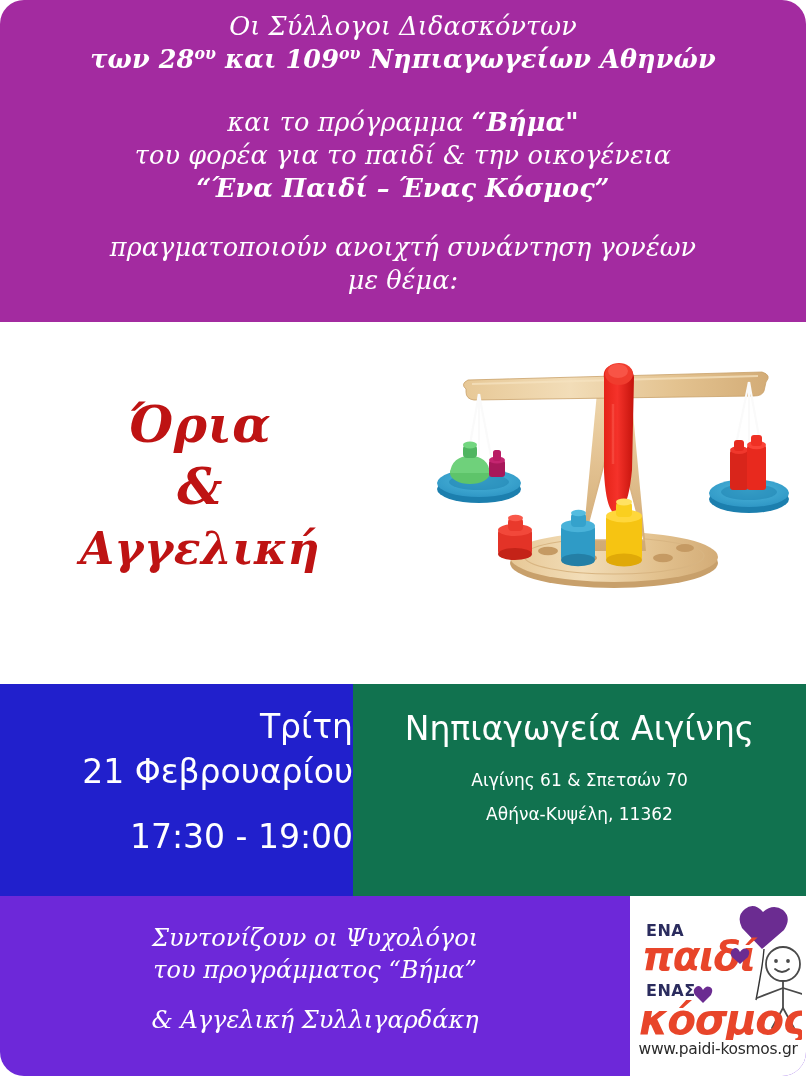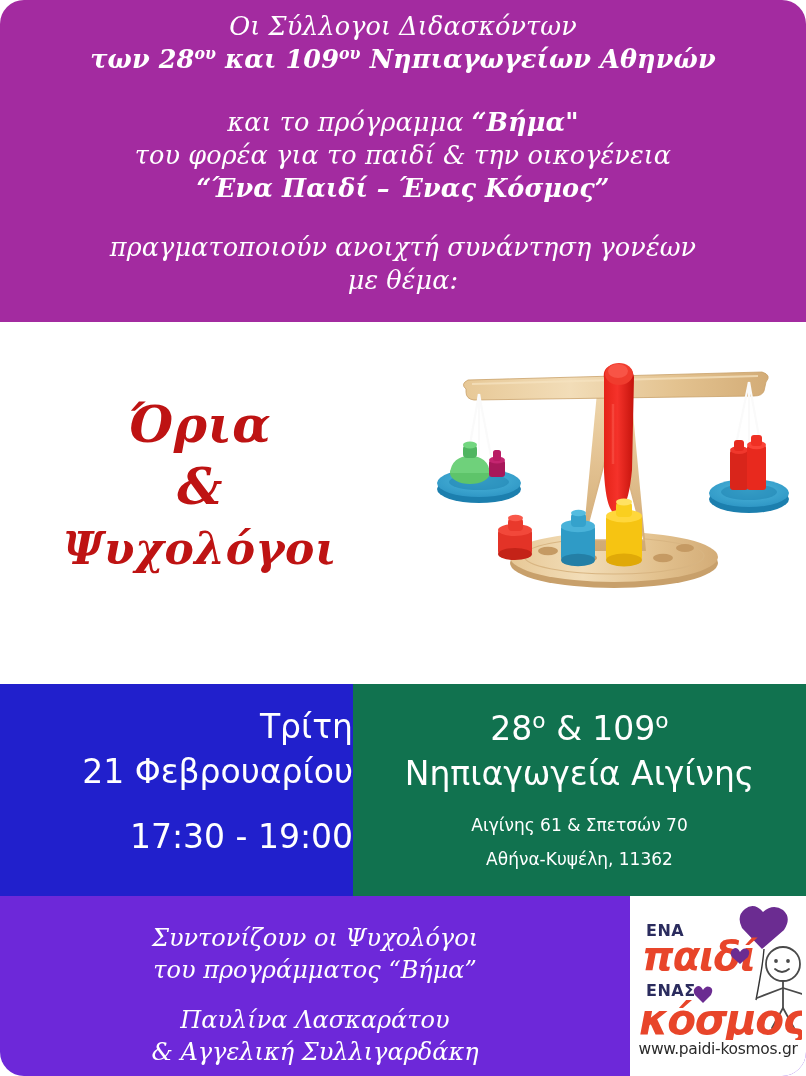--- a/index.html
+++ b/index.html
@@ -203,21 +203,21 @@
 
     <div class="hdr-line">πραγματοποιούν ανοιχτή συνάντηση γονέων</div>
     <div class="hdr-line">με θέμα:</div>
   </div>
 
   <div id="middle">
 
     <div id="topic-title">
       <div>Όρια</div>
       <div>&amp;</div>
-      <div class="ln2">Ψυχολόγοι</div>
+      <div class="ln2">Αγγελική</div>
     </div>
 
     <svg id="toy" viewBox="0 0 364 254">
       <defs>
         <linearGradient id="woodV" x1="0" y1="0" x2="0" y2="1">
           <stop offset="0" stop-color="#F0D9B0"></stop>
           <stop offset="0.45" stop-color="#E4C393"></stop>
           <stop offset="1" stop-color="#CFA973"></stop>
         </linearGradient>
         <linearGradient id="woodH" x1="0" y1="0" x2="1" y2="0">
@@ -315,34 +315,32 @@
   <div id="band">
 
     <div id="date-box">
       <div class="band-lg">Τρίτη</div>
       <div class="band-lg">21 Φεβρουαρίου</div>
       <div class="band-spacer"></div>
       <div class="band-lg">17:30 - 19:00</div>
     </div>
 
     <div id="venue-box">
-      <div class="band-lg"><span>28</span><sup class="deg">ο</sup><span> &amp; 109</span><sup class="deg">ο</sup></div>
       <div class="band-lg">Νηπιαγωγεία Αιγίνης</div>
       <div class="band-spacer-sm"></div>
       <div class="band-md">Αιγίνης 61 &amp; Σπετσών 70</div>
       <div class="band-md">Αθήνα-Κυψέλη, 11362</div>
     </div>
   </div>
 
   <div id="footer">
     <div id="footer-text">
       <div class="foot-line">Συντονίζουν οι Ψυχολόγοι</div>
       <div class="foot-line">του προγράμματος “Βήμα”</div>
       <div class="foot-gap"></div>
-      <div class="foot-line">Παυλίνα Λασκαράτου</div>
       <div class="foot-line">&amp; Αγγελική Συλλιγαρδάκη</div>
     </div>
   </div>
 
   <div id="logo-panel">
 
     <svg id="logo-mark" viewBox="0 0 166 140">
 
       <g>
         <path d="M127 12 Q118 2 109 9 Q100 16 106 28 L126 49 L148 30 Q156 18 147 10 Q137 3 127 12 Z" fill="#6B2C91"></path>

